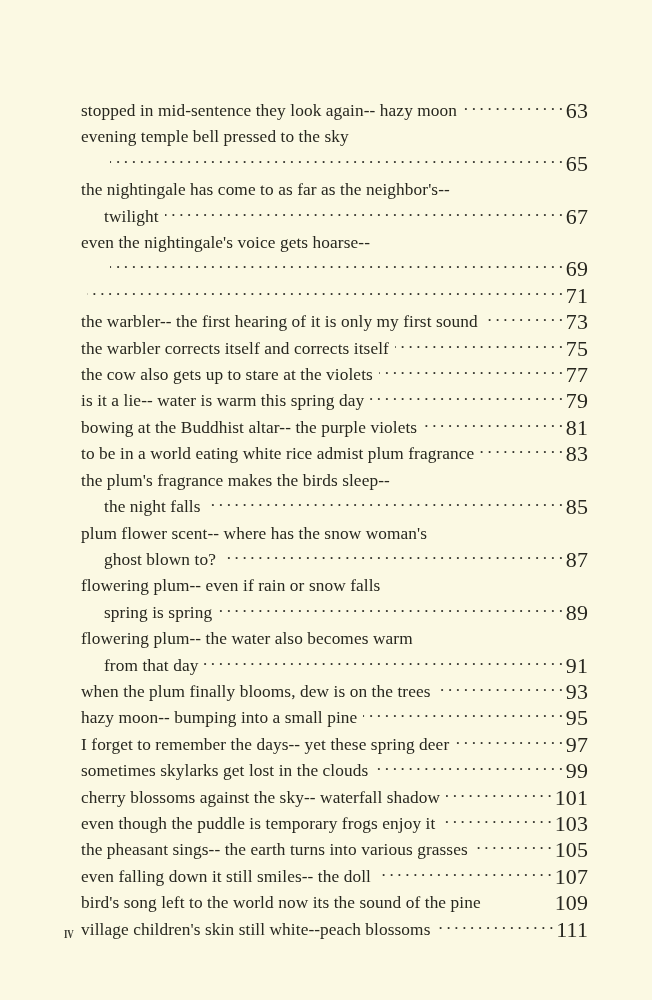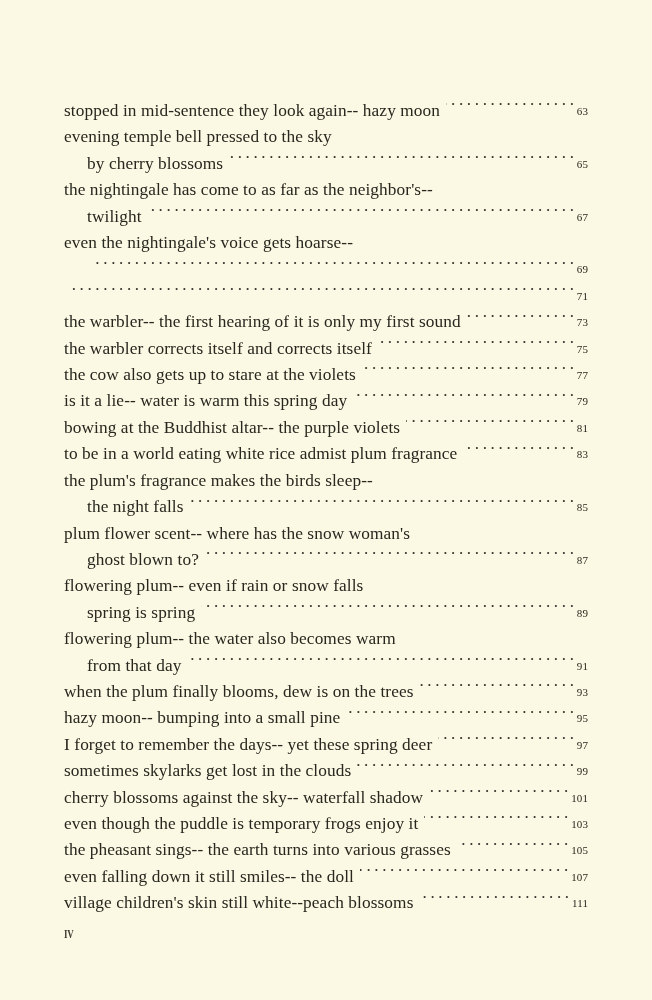--- a/index.html
+++ b/index.html
@@ -33,25 +33,26 @@
     width: 524px;
   }
 
   .toc-entry {
     width: 100%;
   }
 
   
   .toc-line {
     display: flex;
-    align-items: center;
+    align-items: flex-end;
     font-size: 17.3px;
     line-height: 26.4px;
     white-space: nowrap;
     letter-spacing: 0.1px;
+    margin-left: 17px;
   }
 
   .toc-line.indented {
     padding-left: 23px;
   }
 
   .line-text {
     flex: 0 0 auto;
   }
 
@@ -75,21 +76,21 @@
     white-space: nowrap;
   }
 
   .leader.no-dots::before {
     content: "";
   }
 
   .page-num {
     flex: 0 0 auto;
     text-align: right;
-    font-size: 11px;
+    font-size: 22px;
     padding-left: 0px;
   }
 
   
   .leader.blank::before { content: ""; }
 
   .folio {
     position: absolute;
     left: 64px;
     top: 928px;
@@ -115,21 +116,20 @@
           <span class="leader"></span>
           <span class="page-num">63</span>
         </div>
       </div>
       <div class="toc-entry">
         <div class="toc-line">
           <span class="line-text">evening temple bell pressed to the sky</span>
           <span class="leader blank"></span>
         </div>
         <div class="toc-line indented">
-          <span class="line-text">by cherry blossoms</span>
           <span class="leader"></span>
           <span class="page-num">65</span>
         </div>
       </div>
       <div class="toc-entry">
         <div class="toc-line">
           <span class="line-text">the nightingale has come to as far as the neighbor's--</span>
           <span class="leader blank"></span>
         </div>
         <div class="toc-line indented">
@@ -291,20 +291,27 @@
       </div>
       <div class="toc-entry">
         <div class="toc-line">
           <span class="line-text">even falling down it still smiles-- the doll</span>
           <span class="leader"></span>
           <span class="page-num">107</span>
         </div>
       </div>
       <div class="toc-entry">
         <div class="toc-line">
+          <span class="line-text">bird's song left to the world now its the sound of the pine</span>
+          <span class="leader no-dots"></span>
+          <span class="page-num">109</span>
+        </div>
+      </div>
+      <div class="toc-entry">
+        <div class="toc-line">
           <span class="line-text">village children's skin still white--peach blossoms</span>
           <span class="leader"></span>
           <span class="page-num">111</span>
         </div>
       </div>
     </div>
 
   <div class="folio">IV</div>
 
 </div>

